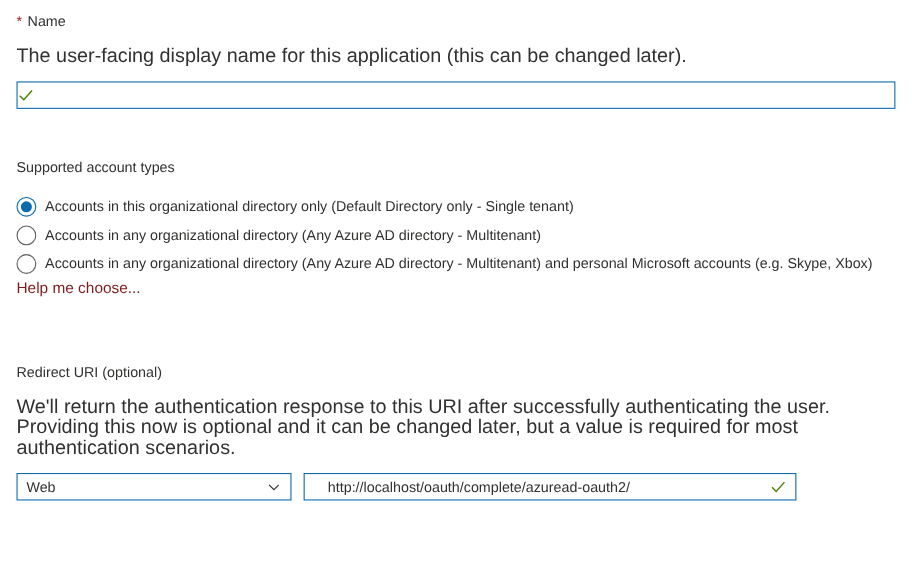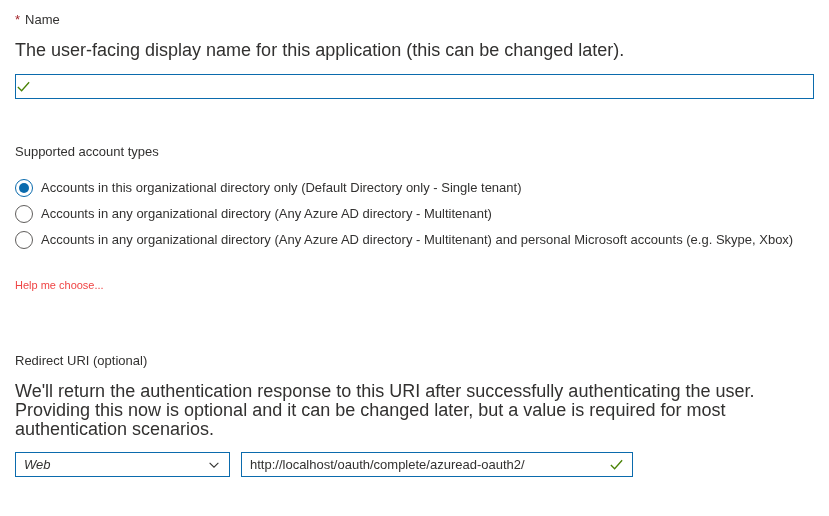--- a/index.html
+++ b/index.html
@@ -82,49 +82,48 @@
     content: "";
     position: absolute;
     left: 3px; top: 3px; right: 3px; bottom: 3px;
     border-radius: 50%;
     background: #0b6bad;
   }
   .radio-label { font-size: 13px; line-height: 18px; }
 
   .help-link {
     display: inline-block;
-    margin-top: 30px;
-    font-size: 11px;
-    color: #ef4444;
+    margin-top: 4px;
+    font-size: 14px;
+    color: #7f1d1d;
     text-decoration: none;
     cursor: pointer;
   }
 
   
   .redirect-section { margin-top: 58px; }
 
   .uri-row {
     display: flex;
     align-items: center;
     margin-top: 13px;
   }
   .select-box {
     display: flex;
     align-items: center;
     justify-content: space-between;
-    width: 215px;
+    width: 250px;
     height: 25px;
     border: 1px solid #0b6bad;
     padding: 0 8px;
     cursor: pointer;
     background: #ffffff;
-    font-style: italic;
   }
   .select-value { font-size: 13px; color: #323130; }
-  .uri-field { width: 392px; margin-left: 11px; }
+  .uri-field { width: 448px; margin-left: 11px; padding-left: 13px; }
 </style>
 </head>
 <body>
 
 <div class="page">
 
   <section>
     <h2 class="section-title"><span class="required">*</span><span>Name</span></h2>
     <p class="desc">The user-facing display name for this application (this can be changed later).</p>
     <div class="field name-field">

